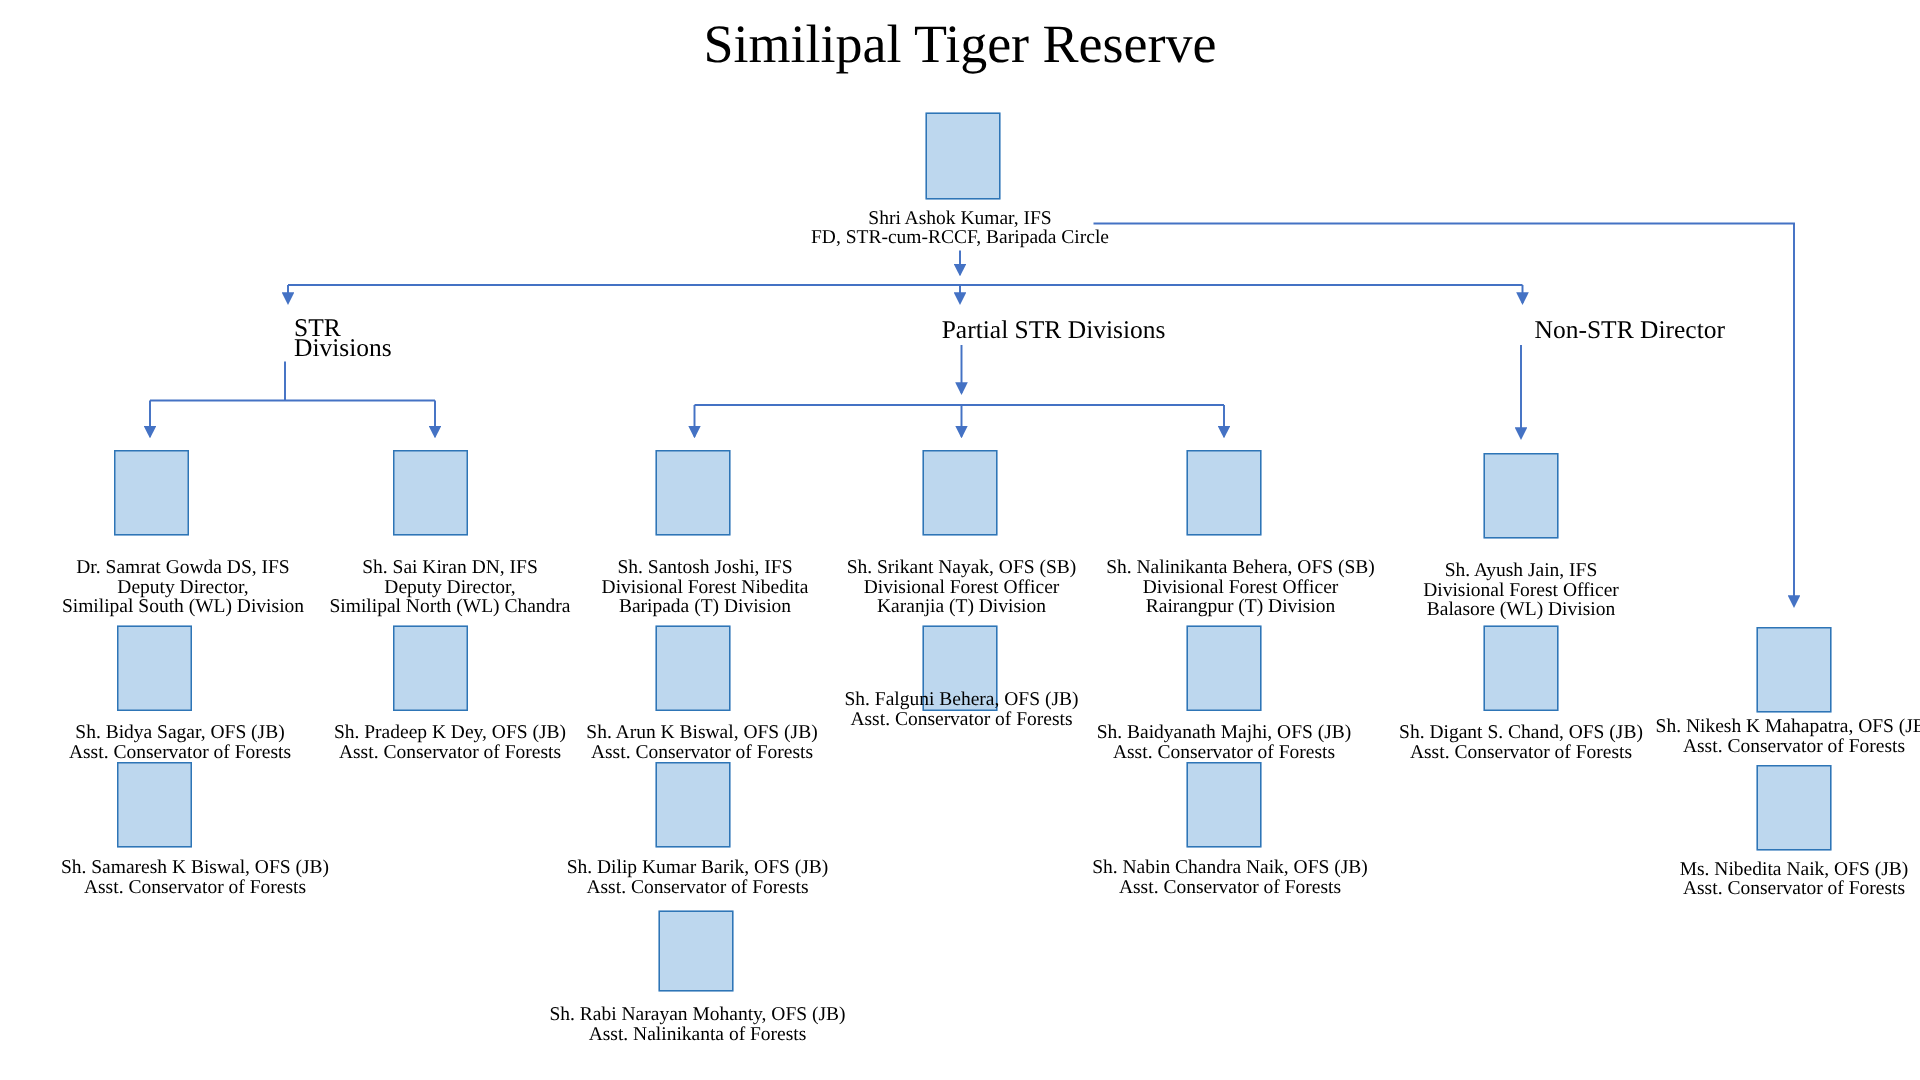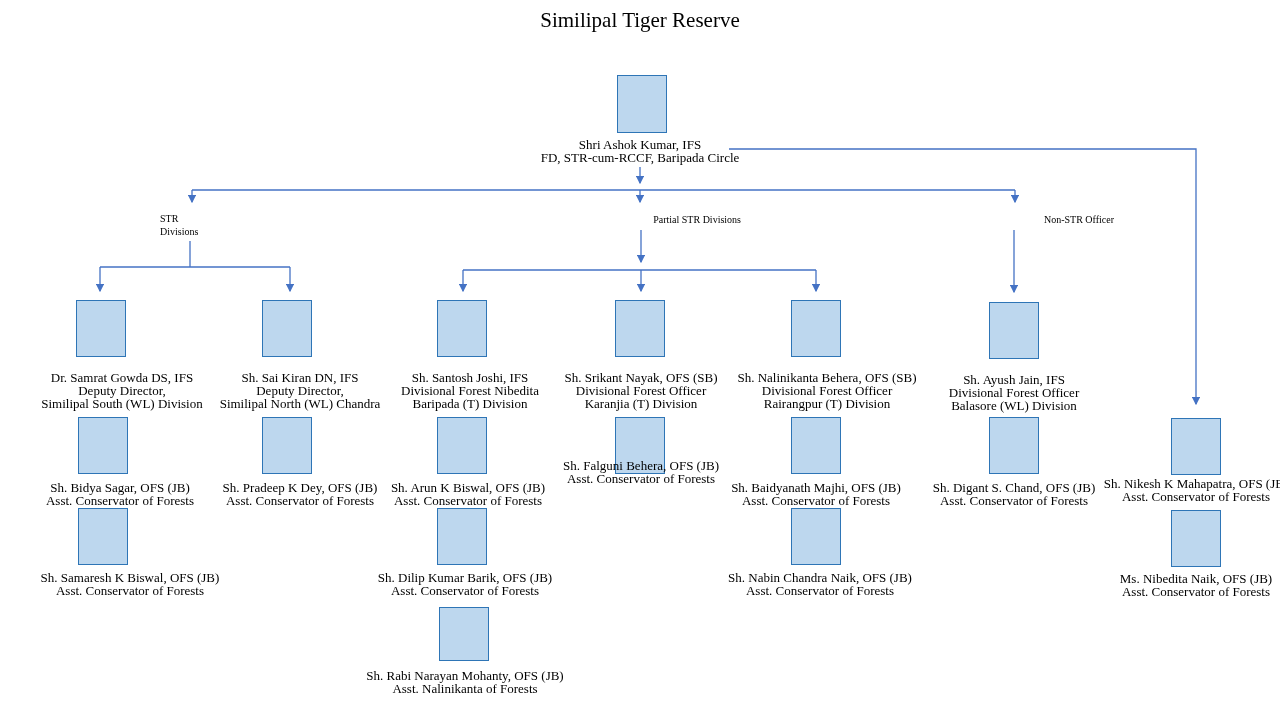--- a/index.html
+++ b/index.html
@@ -14,21 +14,21 @@
     position:relative;
     width:1280px;height:720px;
     background:#ffffff;
     font-family:"Liberation Serif", serif;
     color:var(--text);
     overflow:hidden;
   }
   .page-title{
     position:absolute;left:0;top:8px;width:1280px;
     text-align:center;
-    font-size:21px;font-weight:400;
+    font-size:36px;font-weight:400;
     color:var(--text);
   }
   svg.connector{position:absolute;left:0;top:0;}
   svg.connector line, svg.connector polyline{
     stroke:var(--line);
     stroke-width:1.3;
     fill:none;
   }
   svg.connector .arrow-head{fill:var(--line);}
   .box{
@@ -41,24 +41,25 @@
     position:absolute;
     width:200px;
     font-size:13px;
     line-height:13px;
     text-align:center;
     white-space:pre-line;
     color:var(--text);
   }
   .group-label{
     position:absolute;
-    font-size:10px;
+    font-size:17px;
     line-height:13px;
     white-space:pre-line;
     color:var(--text);
+    margin-left:36px;
   }
   .group-label.centered{width:200px;text-align:right;}
 </style>
 </head>
 <body>
 
 <div class="canvas">
 
   <div class="page-title">Similipal Tiger Reserve</div>
 
@@ -101,21 +102,21 @@
     </g>
   </svg>
 
   <div class="box" style="left:617px;top:75px;height:58px"></div>
   <div class="caption" style="left:540px;top:138px">Shri Ashok Kumar, IFS
 FD, STR-cum-RCCF, Baripada Circle</div>
 
   <div class="group-label" style="left:160px;top:212px">STR
 Divisions</div>
   <div class="group-label centered" style="left:541px;top:213px">Partial STR Divisions</div>
-  <div class="group-label centered" style="left:914px;top:213px">Non-STR Officer</div>
+  <div class="group-label centered" style="left:914px;top:213px">Non-STR Director</div>
 
   <div class="box" style="left:76px;top:300px"></div>
   <div class="caption" style="left:22px;top:371px">Dr. Samrat Gowda DS, IFS
 Deputy Director,
 Similipal South (WL) Division</div>
   <div class="box" style="left:78px;top:417px"></div>
   <div class="caption" style="left:20px;top:481px">Sh. Bidya Sagar, OFS (JB)
 Asst. Conservator of Forests</div>
   <div class="box" style="left:78px;top:508px"></div>
   <div class="caption" style="left:30px;top:571px">Sh. Samaresh K Biswal, OFS (JB)

